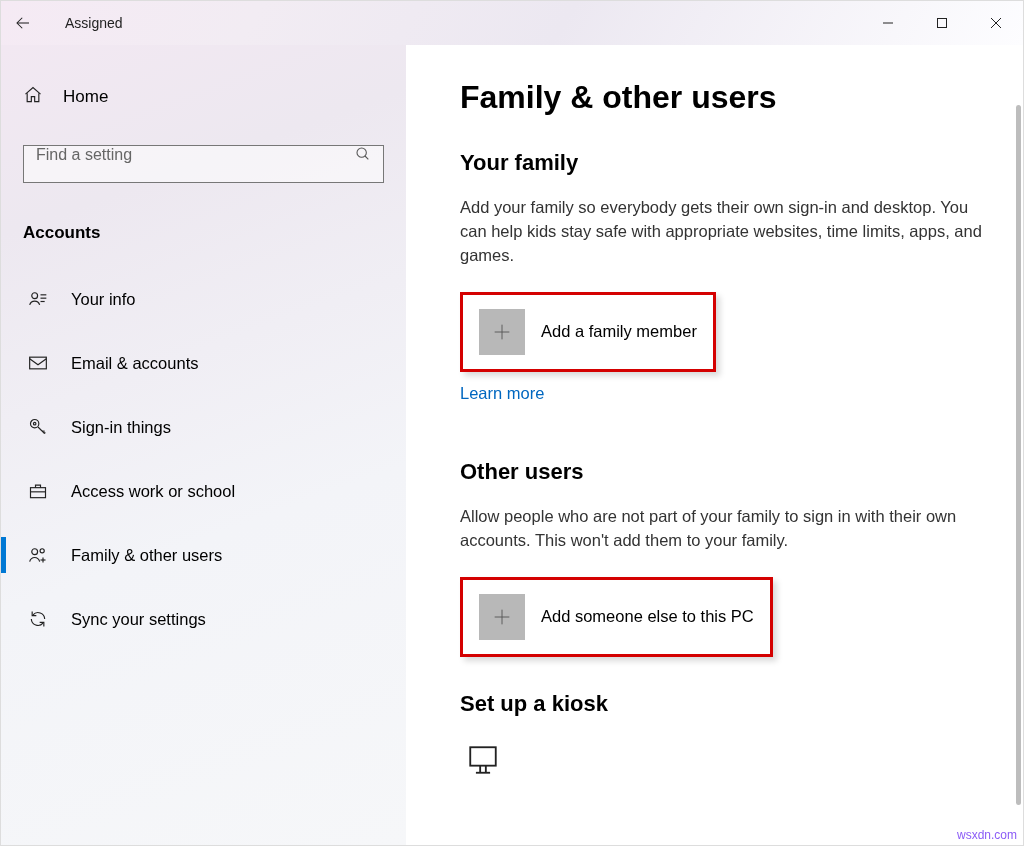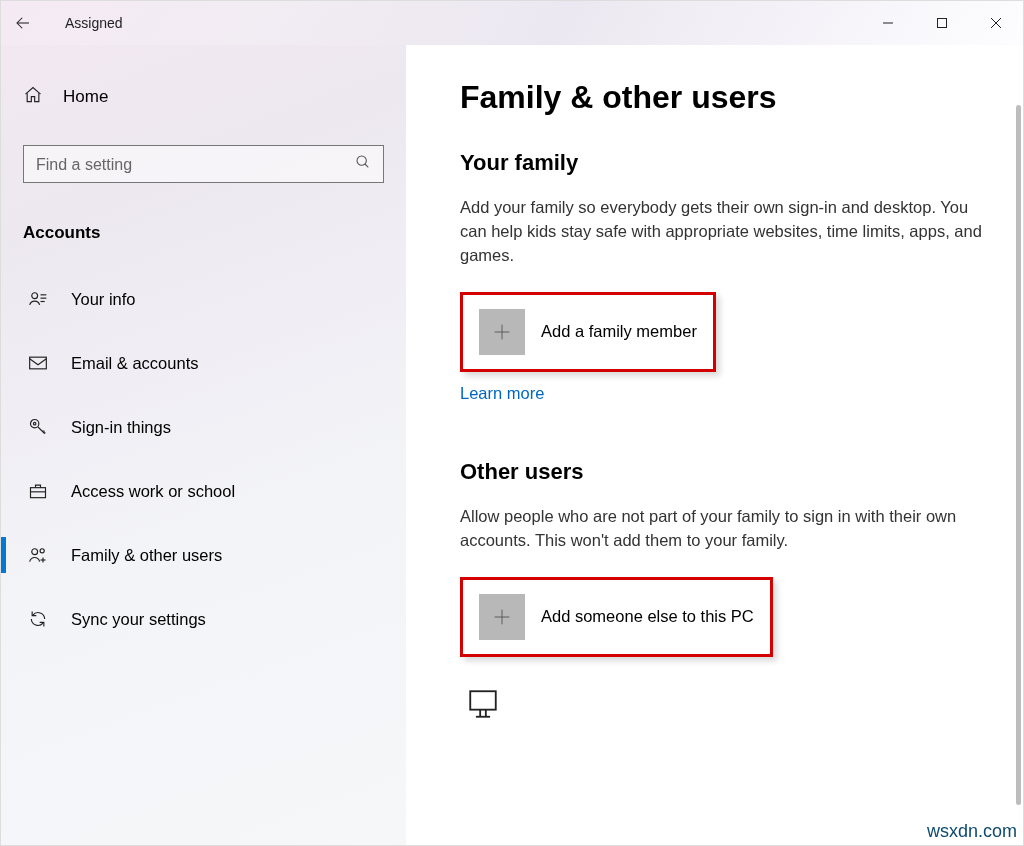--- a/index.html
+++ b/index.html
@@ -28,21 +28,21 @@
   .sidebar {
     width: 405px; flex: 0 0 405px;
     background: linear-gradient(160deg, #f2e8f2 0%, #ede8f0 20%, #f3f4f8 60%, #f6f7f9 100%);
     padding: 40px 22px 0 22px;
     position: relative;
   }
   .home-row { display: flex; align-items: center; gap: 20px; margin-bottom: 36px; cursor: pointer; }
   .home-row span.label { font-size: 17px; }
   .search-box {
     height: 38px; border: 1px solid #777; background: rgba(255,255,255,0.5);
-    display: flex; align-items: flex-end; padding: 8px 12px; margin-bottom: 40px;
+    display: flex; align-items: flex-start; padding: 0 12px; margin-bottom: 40px;
   }
   .search-box input {
     flex: 1; border: none; background: transparent; font-size: 16px; outline: none; color: #555;
   }
   .search-box input::placeholder { color: #666; }
   .search-box .icon { color: #555; }
   .section-title { font-size: 17px; font-weight: 600; margin-bottom: 34px; }
   .nav { list-style: none; }
   .nav li {
     display: flex; align-items: center; gap: 22px; padding: 12px 4px; font-size: 16.5px; cursor: pointer;
@@ -74,21 +74,21 @@
   a.link { color: #0067c0; text-decoration: none; font-size: 16.5px; display: inline-block; margin-top: 12px; cursor: pointer; }
   .spacer-lg { height: 46px; }
   .spacer-md { height: 24px; }
   .kiosk-row { display: flex; gap: 24px; align-items: flex-start; padding: 6px 0 0 6px; cursor: pointer; max-width:560px;}
   .kiosk-row .klabel { font-size: 16.5px; font-weight: 500; }
   .kiosk-row .kdesc { font-size: 16px; color: #777; line-height: 1.4; margin-top:2px;}
   .scrollbar {
     position: absolute; right: 2px; top: 60px; bottom: 40px; width: 5px; background: #bdbdbd; border-radius: 3px;
   }
   .watermark {
-    position: absolute; right: 6px; bottom: 3px; font-size: 18px; color: #0c4a6e;
+    position: absolute; right: 6px; bottom: 3px; font-size: 12px; color: #8b5cf6;
   }
 </style>
 </head>
 <body>
 
 <div class="window">
 
   <div class="titlebar">
     <div class="back">
       <svg width="18" height="18" viewBox="0 0 24 24" fill="none" stroke="#222" stroke-width="1.4">
@@ -243,20 +243,21 @@
                 <line x1="12" y1="4" x2="12" y2="20"></line>
                 <line x1="4" y1="12" x2="20" y2="12"></line>
               </svg>
           </div>
           <span class="add-label">Add someone else to this PC</span>
         </div>
       </div>
 
       <div class="spacer-md"></div>
 
+      <h2>Set up a kiosk</h2>
 
       <div class="kiosk-row">
         <span>
           <svg width="34" height="34" viewBox="0 0 24 24" fill="none" stroke="#222" stroke-width="1.3">
               <rect x="3" y="3" width="18" height="13"></rect>
               <line x1="10" y1="16" x2="10" y2="21"></line>
               <line x1="14" y1="16" x2="14" y2="21"></line>
               <line x1="7" y1="21" x2="17" y2="21"></line>
             </svg>
         </span>

